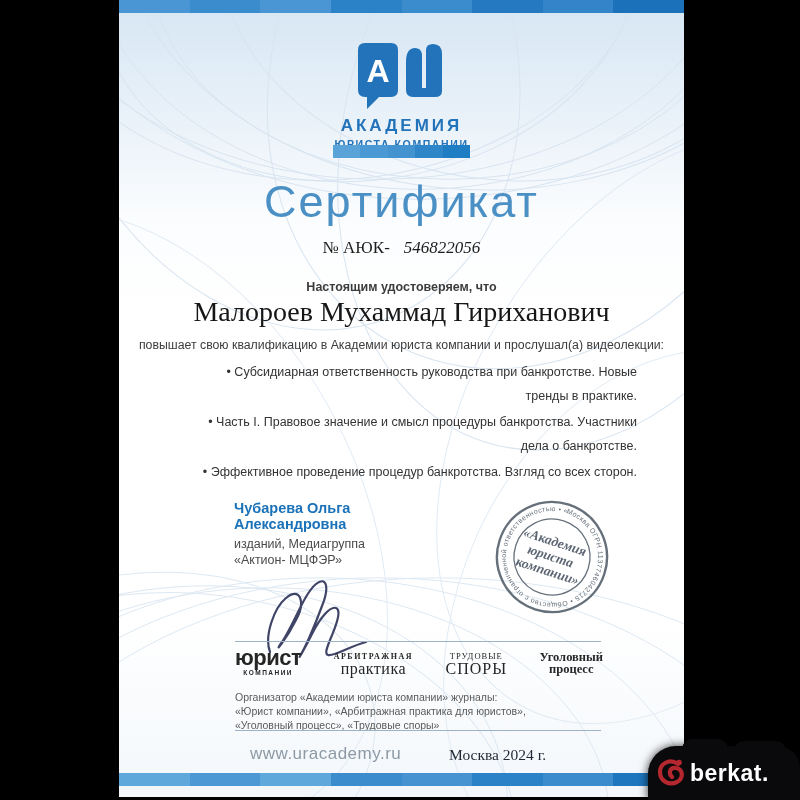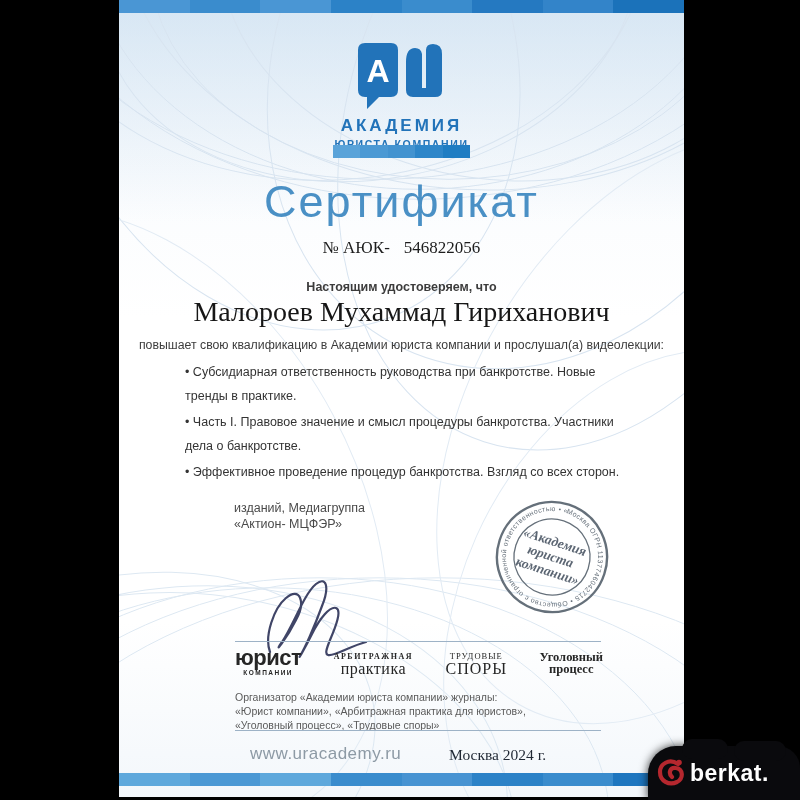--- a/index.html
+++ b/index.html
@@ -34,31 +34,31 @@
   .logo-bar{position:absolute;top:145px;left:50%;transform:translateX(-50%);width:138px;height:13px;display:flex;}
   .logo-bar span{flex:1;}
   .logo-bar span:nth-child(1){background:#5aa3d9}.logo-bar span:nth-child(2){background:#4b99d4}
   .logo-bar span:nth-child(3){background:#4393d0}.logo-bar span:nth-child(4){background:#2e86c9}
   .logo-bar span:nth-child(5){background:#1f7dc3}
   
   .title{position:absolute;top:176px;left:0;width:100%;text-align:center;
     font-size:45px;font-weight:300;letter-spacing:2px;color:#4a90c5;}
   .number-line{position:absolute;top:238px;left:0;width:100%;text-align:center;
     font-family:"Liberation Serif",serif;font-size:17px;color:#1d1d1d;}
-  .number-line .num{margin-left:14px;}
+  .number-line .num{margin-left:14px;font-style:italic;}
   
   .attest{position:absolute;top:280px;left:0;width:100%;text-align:center;
     font-size:12.5px;font-weight:bold;color:#3c3c3c;}
   .recipient{position:absolute;top:296px;left:0;width:100%;text-align:center;
     font-family:"Liberation Serif",serif;font-size:28px;color:#161616;}
   .qualif{position:absolute;top:338px;left:0;width:100%;text-align:center;
     font-size:12.3px;color:#3c3c3c;}
   .lectures{position:absolute;top:360px;left:66px;width:452px;
     font-size:12.5px;color:#333;line-height:1.95;}
-  .lectures p{margin:0 0 1px 0;}
+  .lectures p{margin:0 0 1px 0;text-align:right;}
   
   .signatory{position:absolute;top:500px;left:115px;width:230px;}
   .sig-name{font-size:14.5px;font-weight:bold;color:#1b72b8;margin-bottom:4px;}
   .sig-pos{font-size:12.5px;color:#4a4a4a;line-height:1.3;}
   
   .stamp{position:absolute;top:494px;left:370px;opacity:.92;}
   
   .signature-svg{position:absolute;top:572px;left:143px;}
   .rule{position:absolute;left:116px;width:366px;height:1px;background:#9db2c6;}
   .rule-sign{top:641px;}
@@ -173,20 +173,21 @@
   <div class="recipient">Малороев Мухаммад Гириханович</div>
   <div class="qualif">повышает свою квалификацию в Академии юриста компании и прослушал(а) видеолекции:</div>
 
   <div class="lectures">
     <p>• Субсидиарная ответственность руководства при банкротстве. Новые тренды в практике.</p>
     <p>• Часть I. Правовое значение и смысл процедуры банкротства. Участники дела о банкротстве.</p>
     <p>• Эффективное проведение процедур банкротства. Взгляд со всех сторон.</p>
   </div>
 
   <div class="signatory">
+    <div class="sig-name">Чубарева Ольга Александровна</div>
     <div class="sig-pos">
       <div>изданий, Медиагруппа</div>
       <div>«Актион- МЦФЭР»</div>
     </div>
   </div>
 
   <svg class="stamp" width="126" height="126" viewBox="0 0 126 126">
     <defs>
       <path id="ringPath" d="M63 17 a46 46 0 1 1 -0.01 0"></path>
     </defs>

